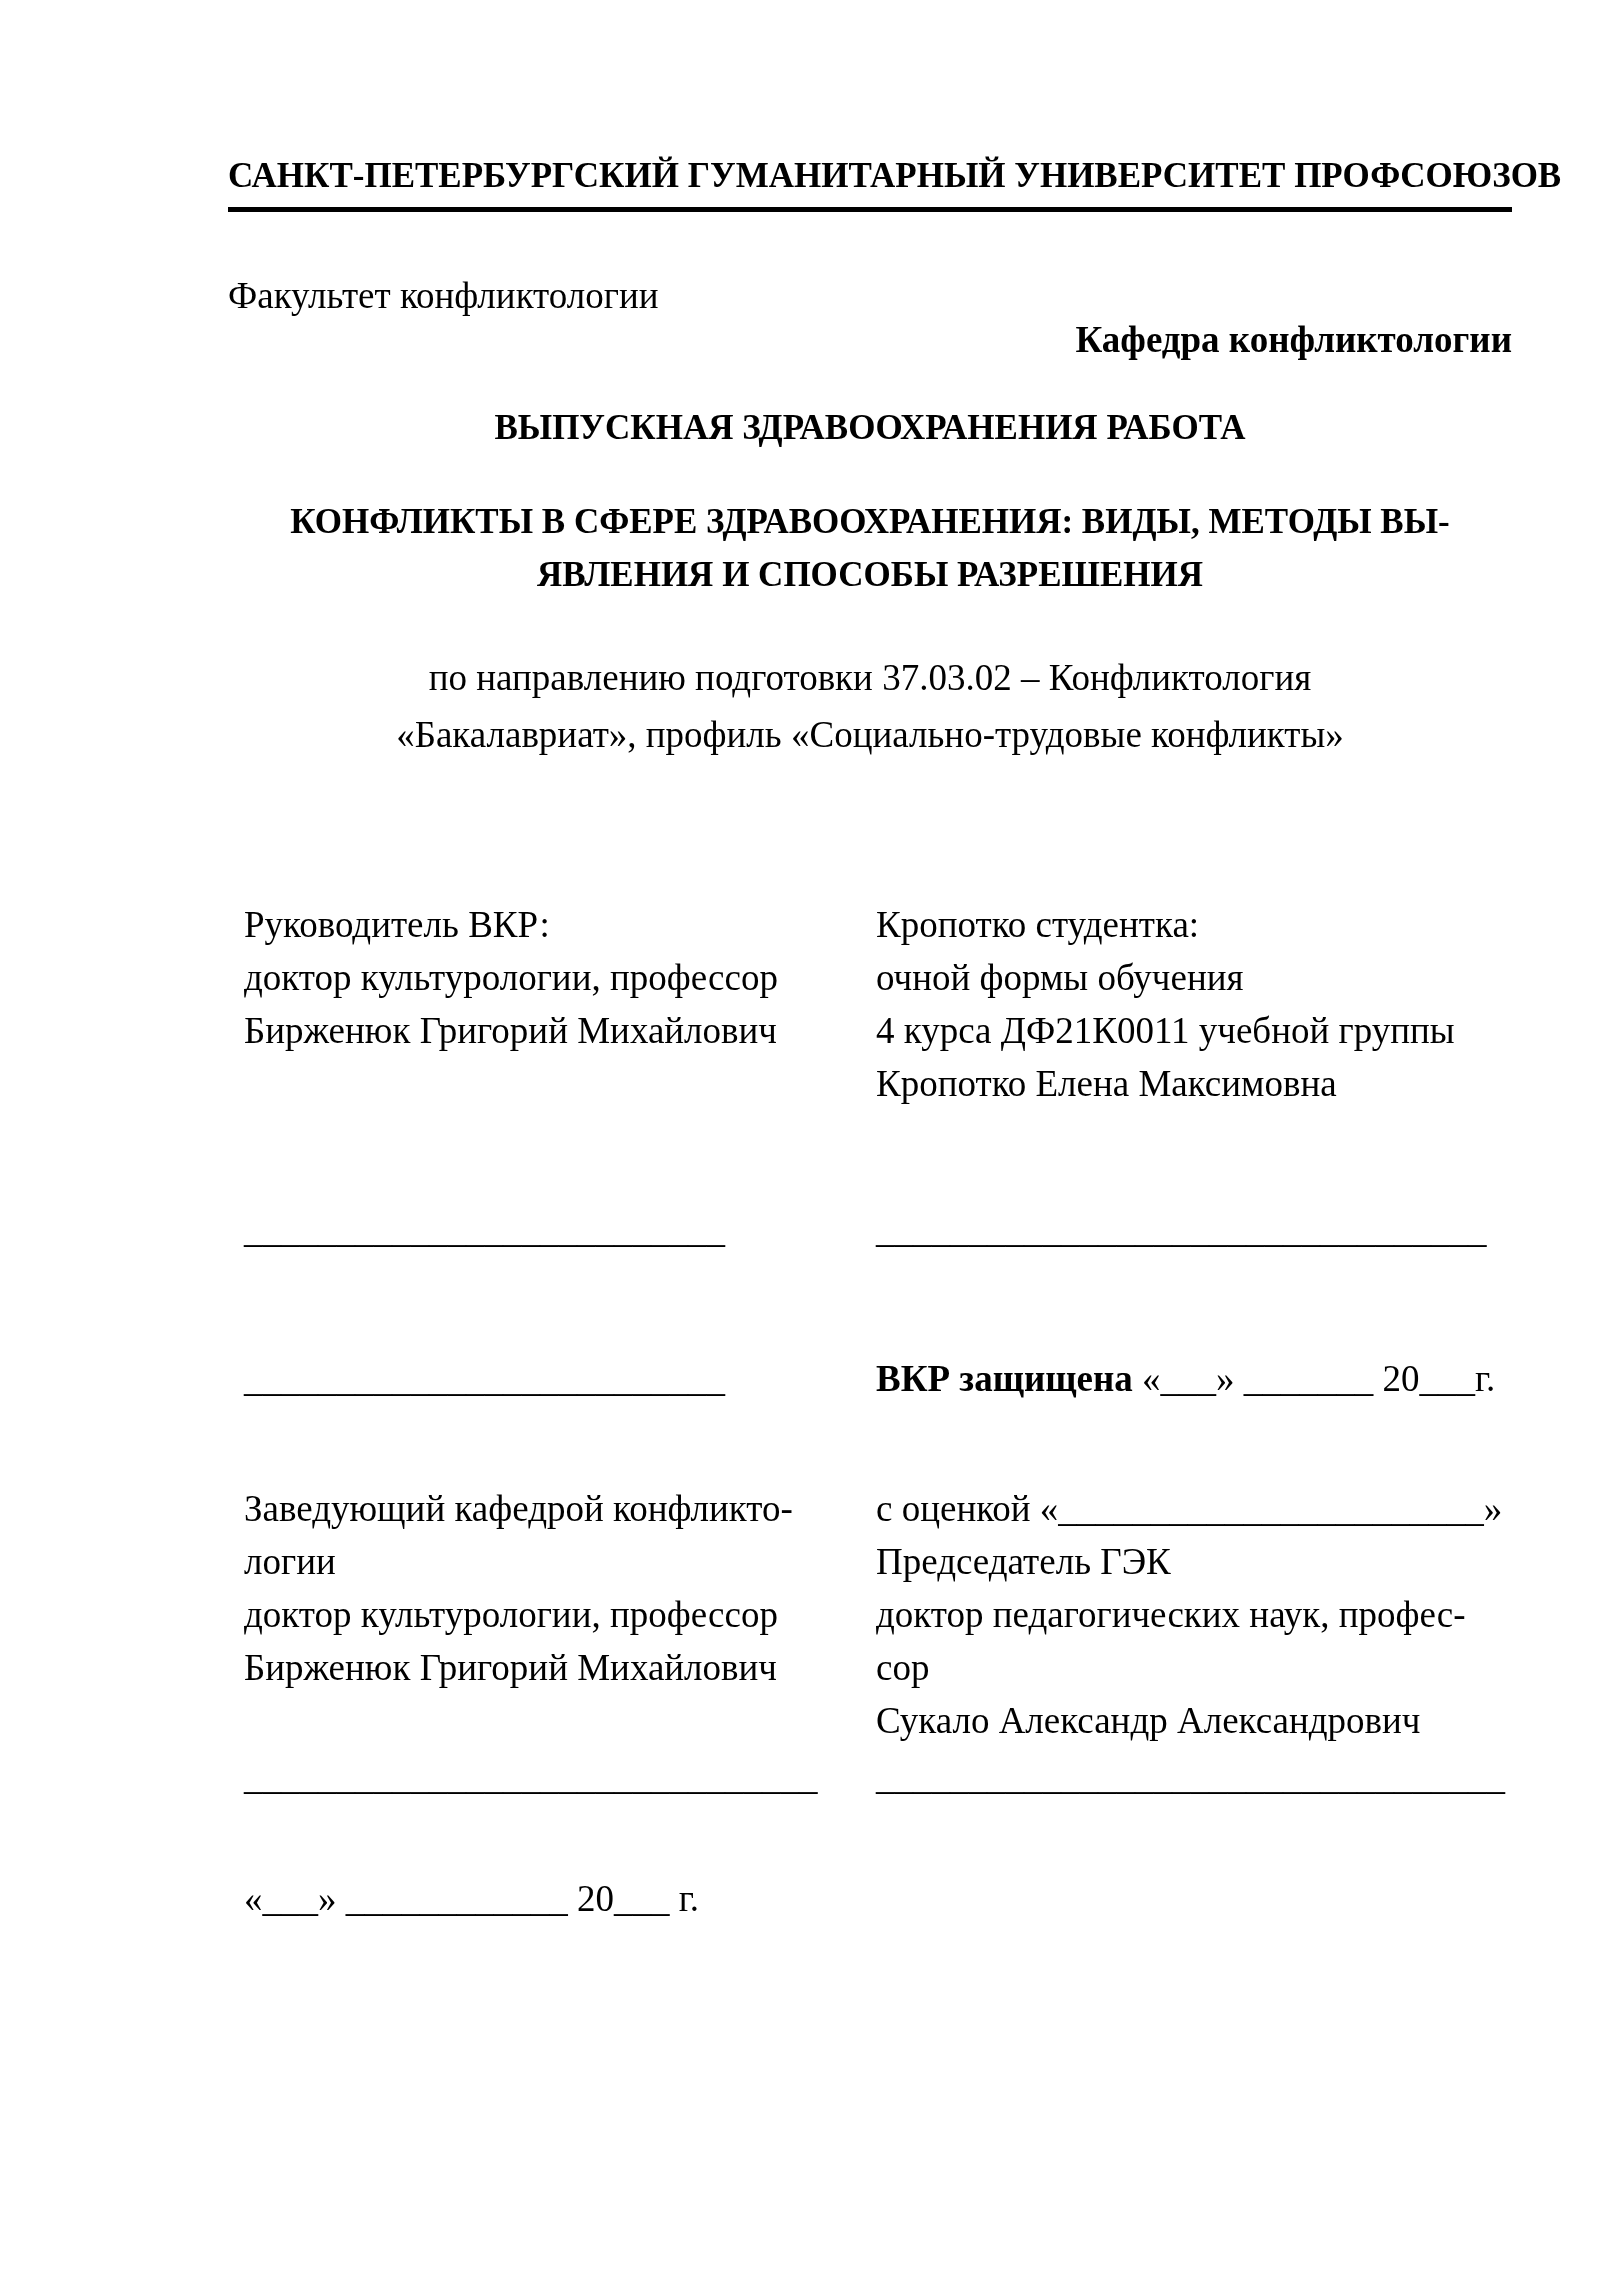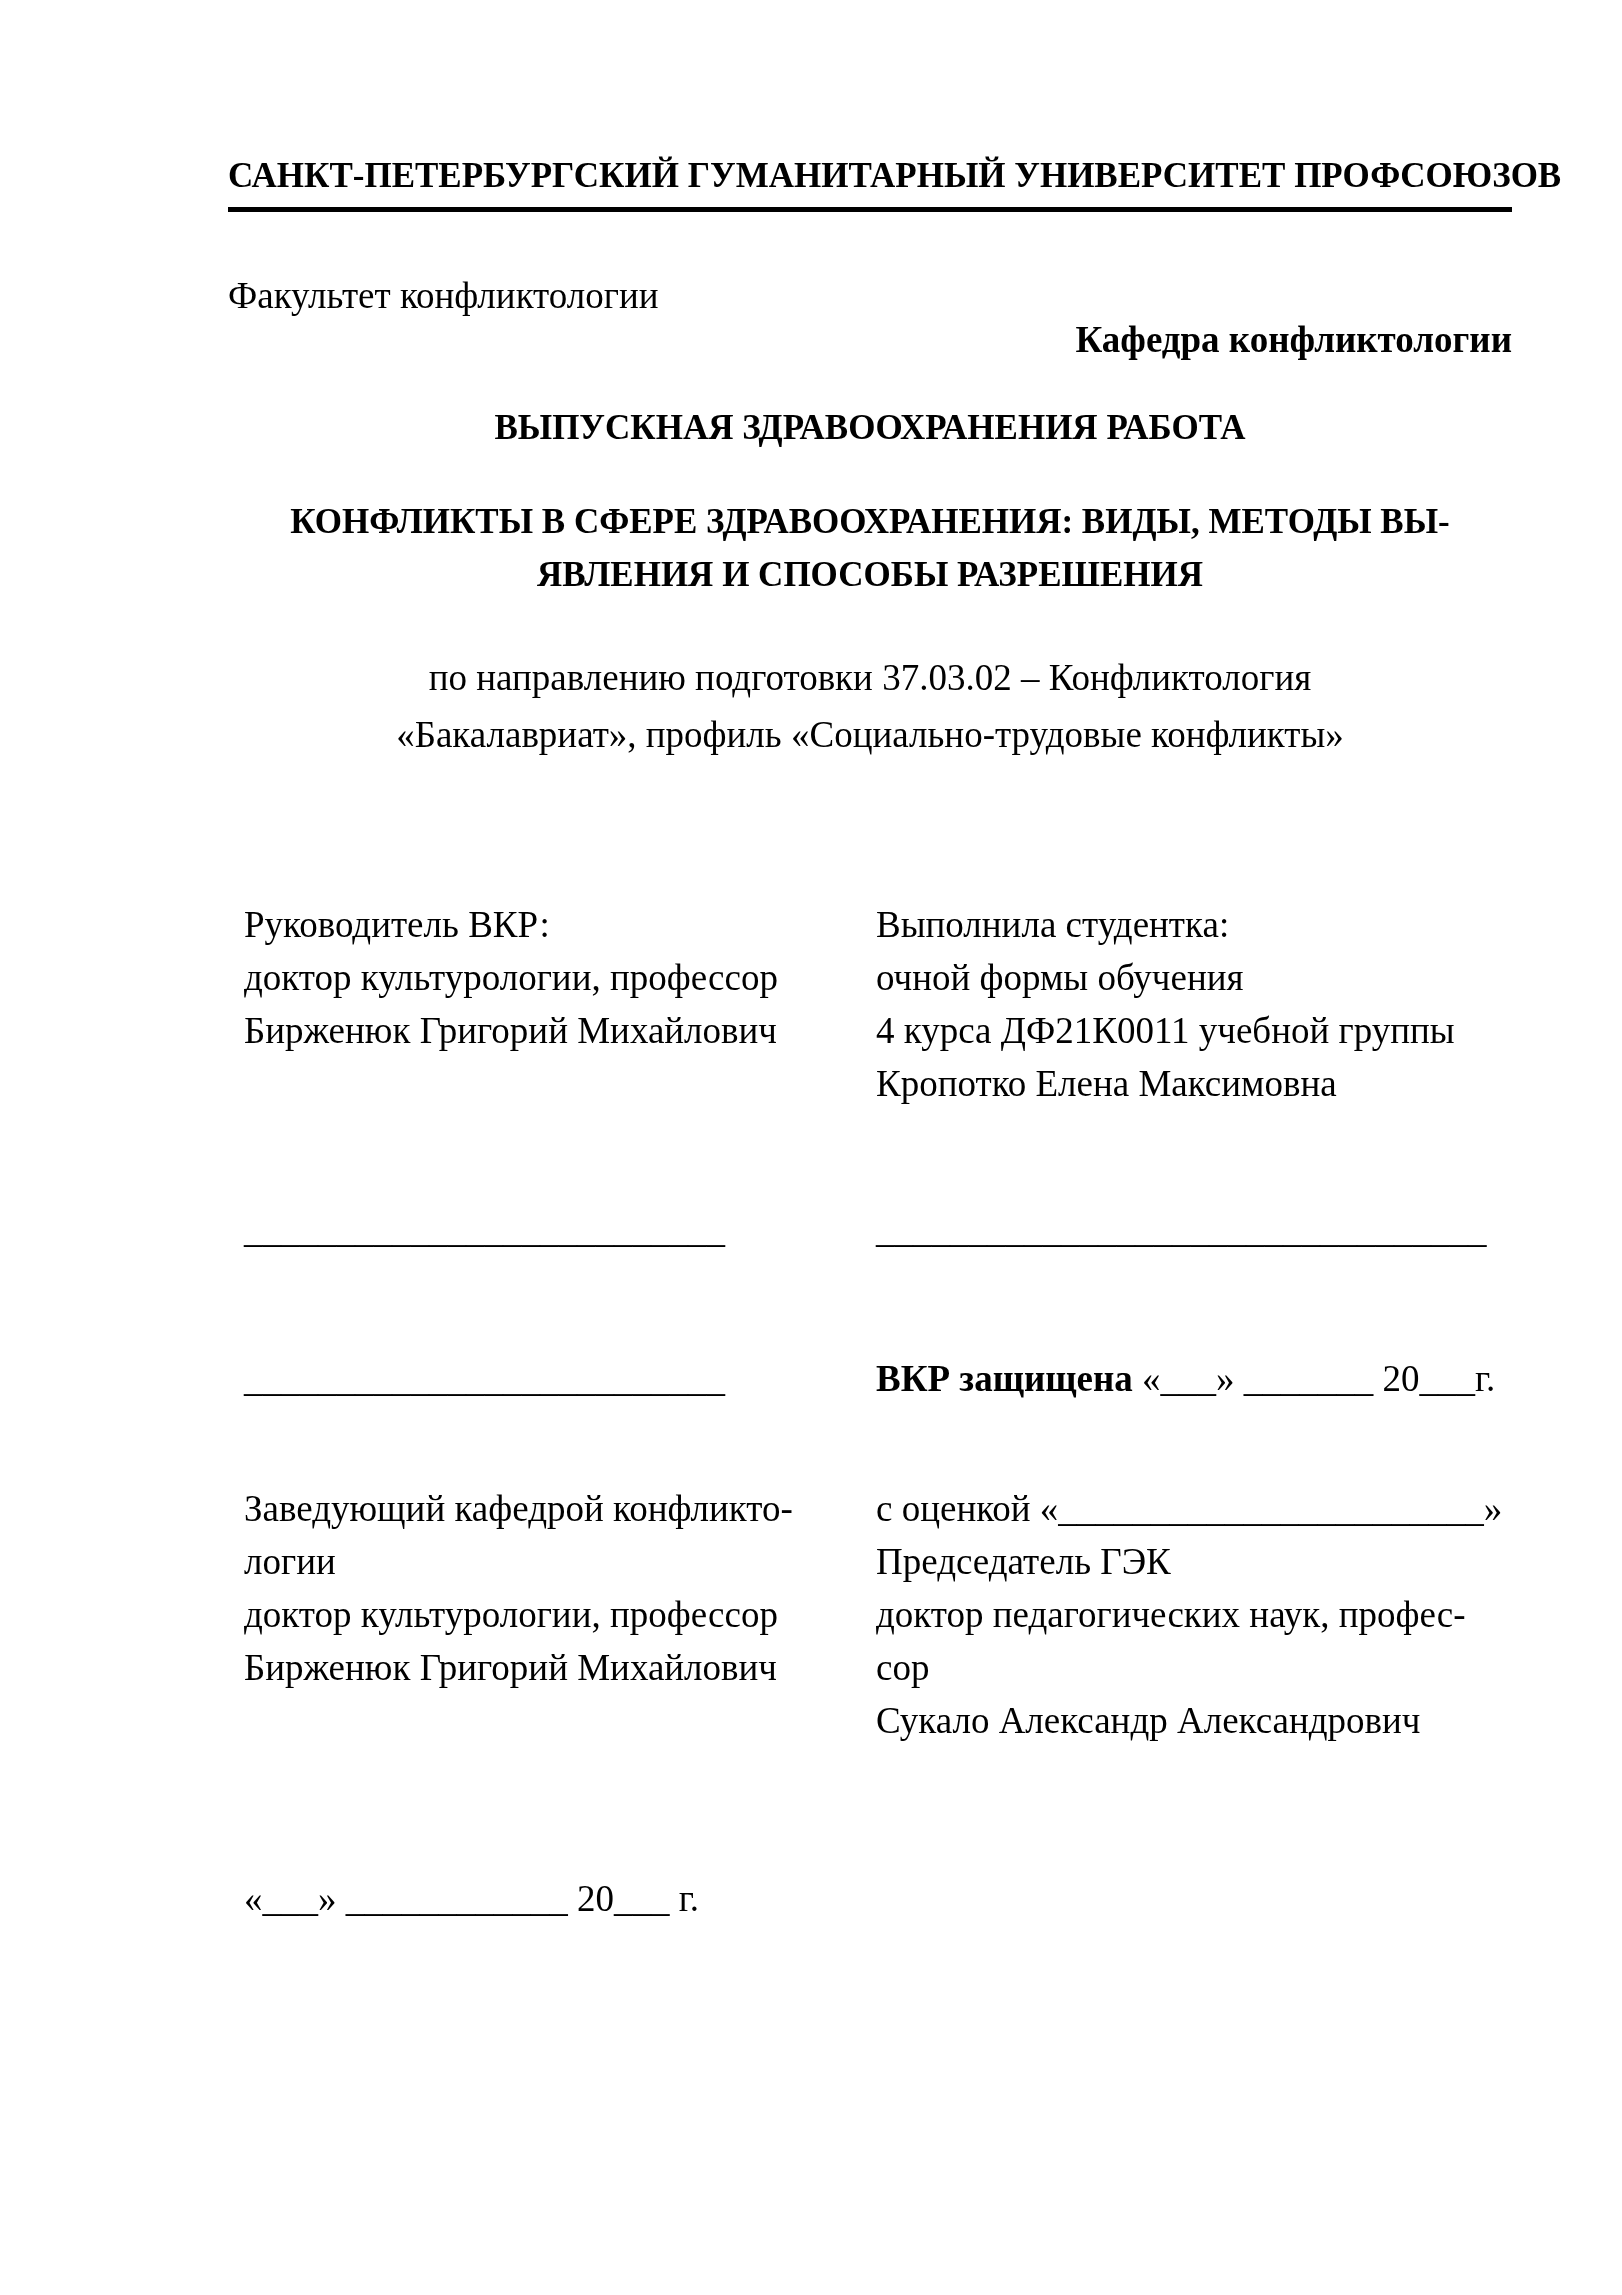--- a/index.html
+++ b/index.html
@@ -72,21 +72,21 @@
     <div>«Бакалавриат», профиль «Социально-трудовые конфликты»</div>
   </div>
 
   <div class="abs row cols1">
     <div class="col-l">
       <div>Руководитель ВКР:</div>
       <div>доктор культурологии, профессор</div>
       <div>Бирженюк Григорий Михайлович</div>
     </div>
     <div class="col-r">
-      <div>Выполнила студентка:</div>
+      <div>Кропотко студентка:</div>
       <div>очной формы обучения</div>
       <div>4 курса ДФ21К0011 учебной группы</div>
       <div>Кропотко Елена Максимовна</div>
     </div>
   </div>
 
   <div class="abs row sigrow1">
     <div class="col-l">
       <div>__________________________</div>
     </div>
@@ -113,18 +113,26 @@
     </div>
     <div class="col-r">
       <div class="nowrap"><span>с оценкой «</span><span>_______________________</span><span>»</span></div>
       <div>Председатель ГЭК</div>
       <div>доктор педагогических наук, профес-</div>
       <div>сор</div>
       <div>Сукало Александр Александрович</div>
     </div>
   </div>
 
+  <div class="abs row sigrow3">
+    <div class="col-l">
+      <div>_______________________________</div>
+    </div>
+    <div class="col-r">
+      <div>__________________________________</div>
+    </div>
+  </div>
 
   <div class="abs daterow">«___» ____________ 20___ г.</div>
 
 
 </div>
 
 
 </body></html>

